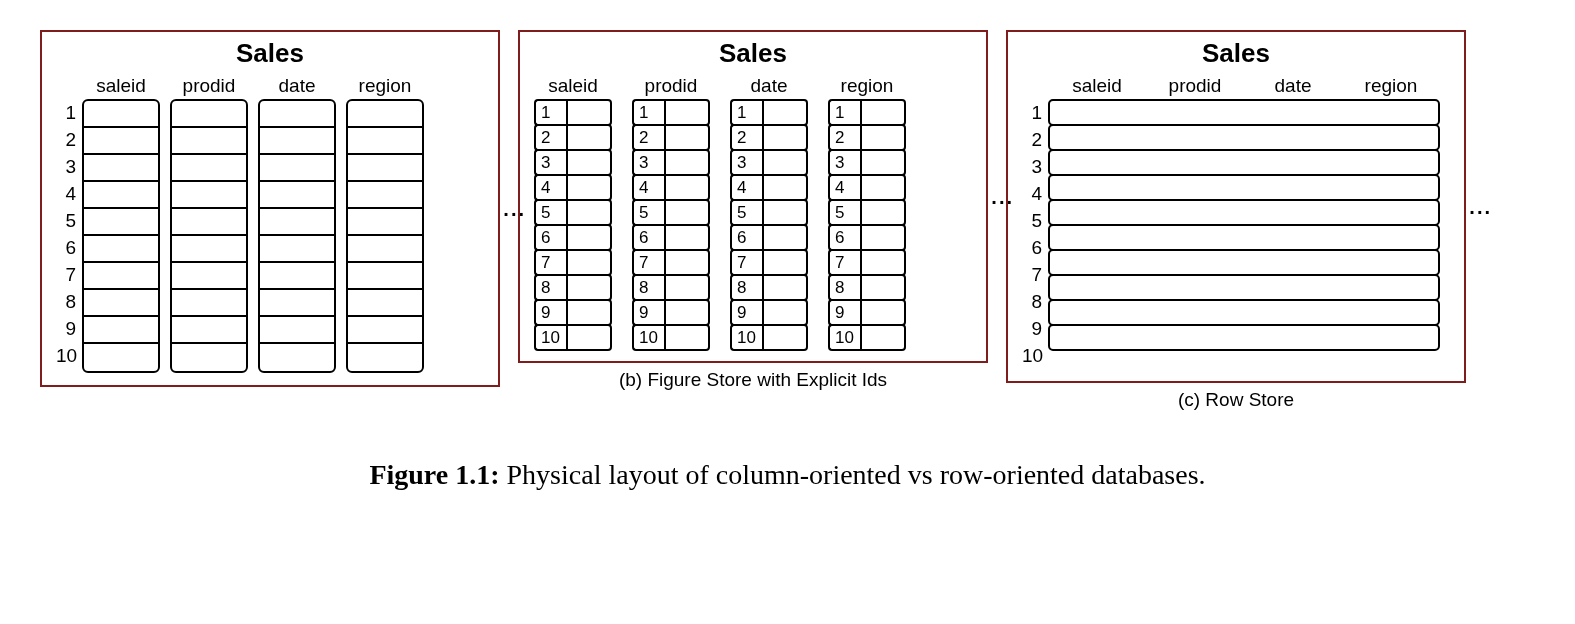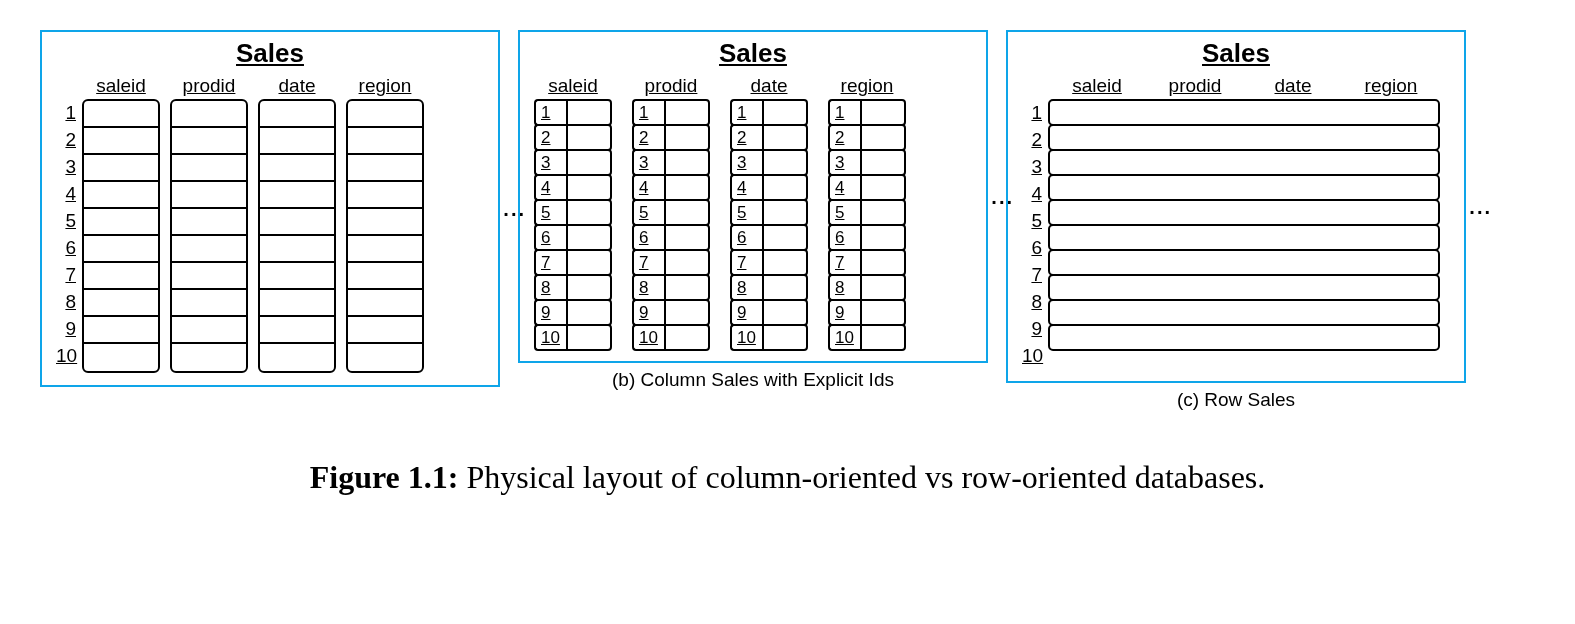--- a/index.html
+++ b/index.html
@@ -16,24 +16,23 @@
     gap: 18px;
     align-items: stretch;
   }
   .panel-wrap {
     display: flex;
     flex-direction: column;
     align-items: center;
     position: relative;
   }
   .panel {
-    border: 2px solid #0ea5e9;
+    border: 2px solid #7f1d1d;
     padding: 6px 14px 12px 14px;
     position: relative;
-    text-decoration: underline;
   }
   .panel-title {
     font-weight: bold;
     font-size: 26px;
     text-align: center;
     margin-bottom: 2px;
   }
   .panel-caption {
     font-size: 19px;
     margin-top: 6px;
@@ -163,21 +162,21 @@
     border-radius: 5px;
     width: 392px;
     height: 27px;
     margin-bottom: -2px;
   }
 
   
   .figure-caption {
     text-align: center;
     font-family: Georgia, "Times New Roman", serif;
-    font-size: 32px;
+    font-size: 28px;
     margin-top: 48px;
   }
   .figure-caption .fignum { font-weight: bold; }
 </style>
 </head>
 <body>
 
 <div class="panels">
 
   <div class="panel-wrap">
@@ -443,21 +442,21 @@
               </div>
               <div class="colB-cell">
                 <div class="colB-id">10</div>
                 <div class="colB-val"></div>
               </div>
             </div>
           </div>
         </div>
       <div class="ellipsis">...</div>
     </div>
-    <div class="panel-caption">(b) Column Sales with Explicit Ids</div>
+    <div class="panel-caption">(b) Figure Store with Explicit Ids</div>
   </div>
 
   <div class="panel-wrap">
     <div class="panel" style="width:460px;">
       <div class="panel-title">Sales</div>
       <div class="panelC-inner">
         <div class="row-nums" id="rownums-c">
             <div>1</div>
             <div>2</div>
             <div>3</div>
@@ -485,21 +484,21 @@
               <div class="rowC"></div>
               <div class="rowC"></div>
               <div class="rowC"></div>
               <div class="rowC"></div>
               <div class="rowC"></div>
             </div>
         </div>
       </div>
       <div class="ellipsis">...</div>
     </div>
-    <div class="panel-caption">(c) Row  Sales</div>
+    <div class="panel-caption">(c) Row  Store</div>
   </div>
 
 </div>
 
 <div class="figure-caption">
   <span class="fignum">Figure 1.1:</span>
   <span>Physical layout of column-oriented vs row-oriented databases.</span>
 </div>
 
 </body></html>

